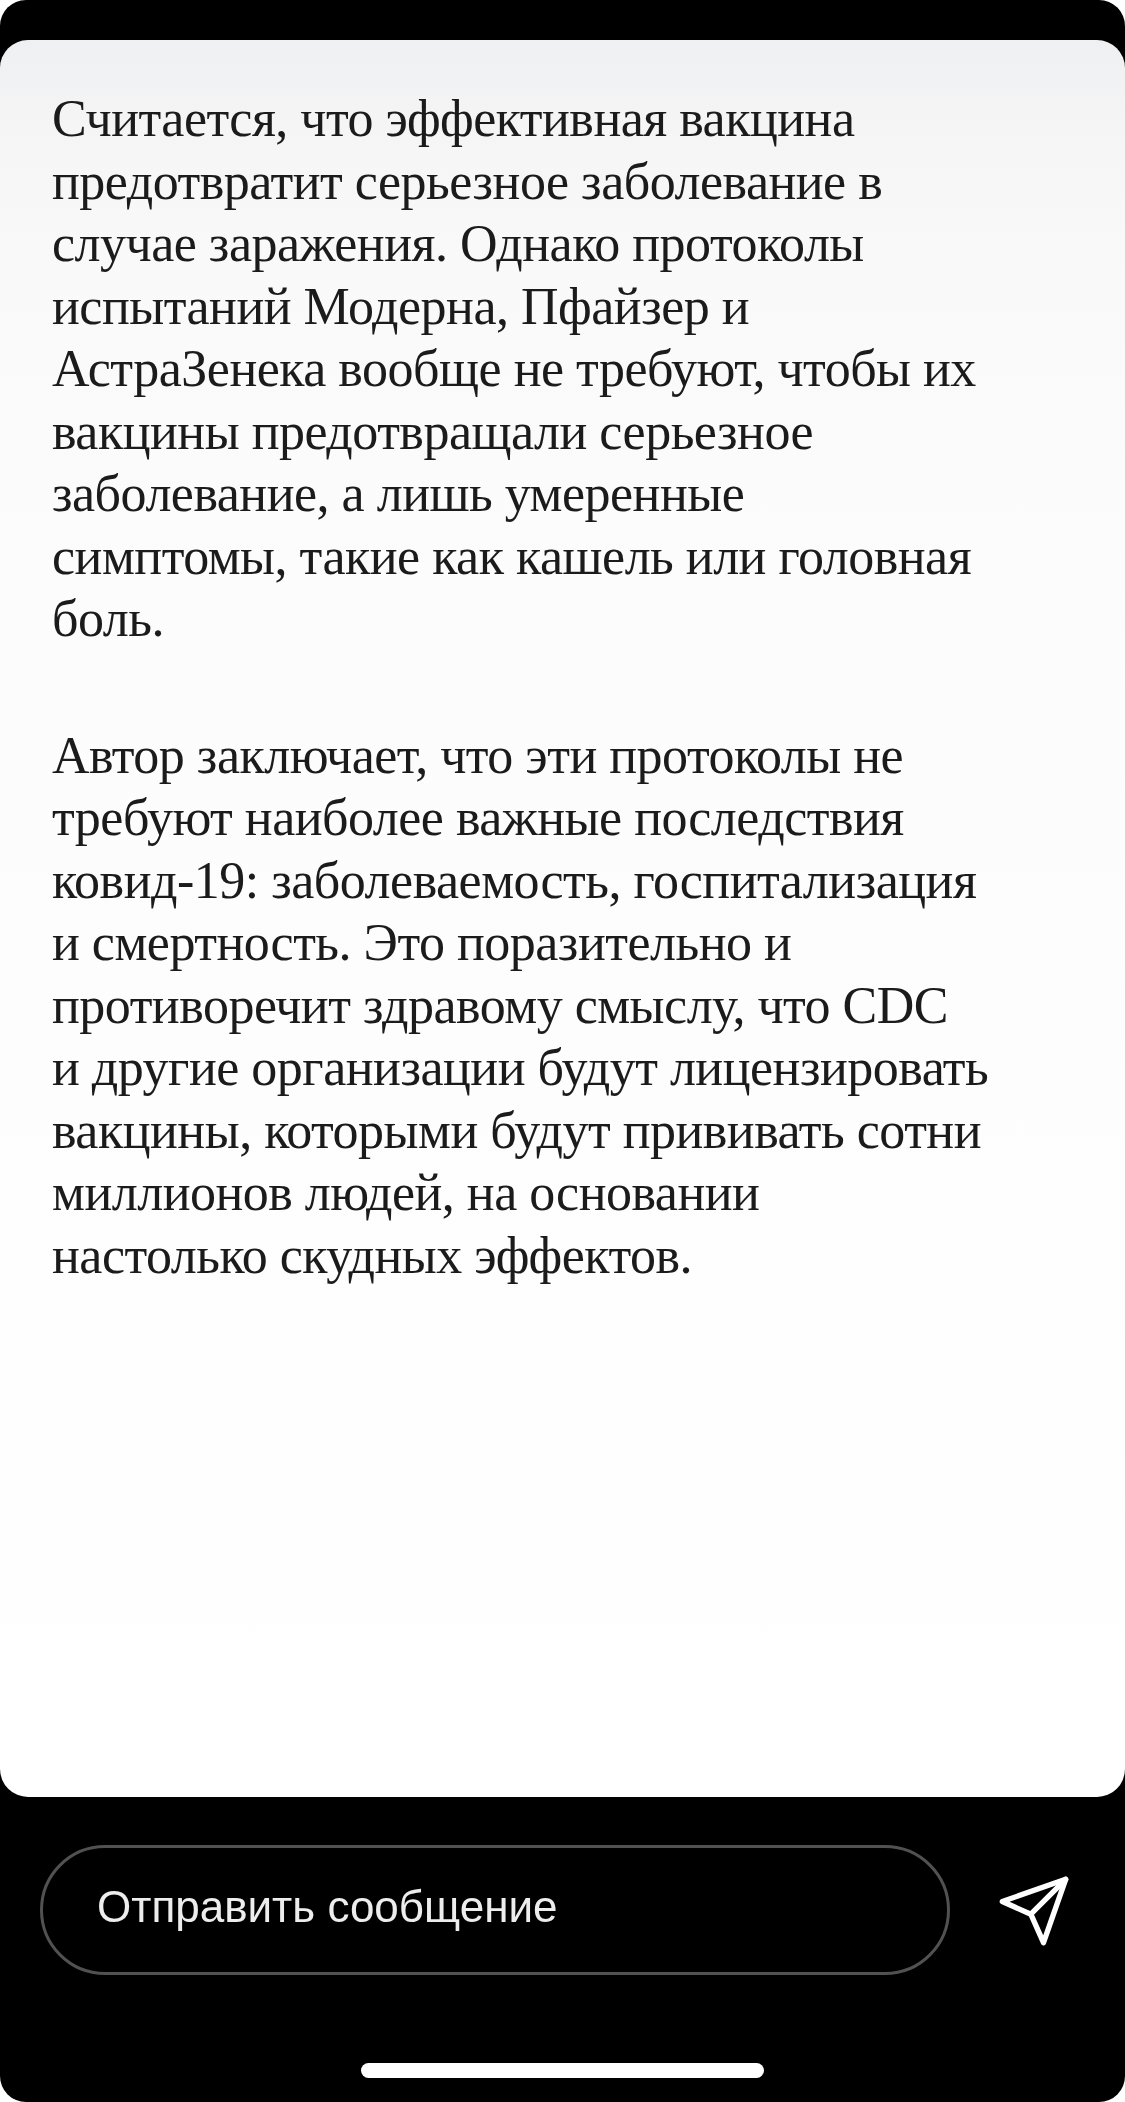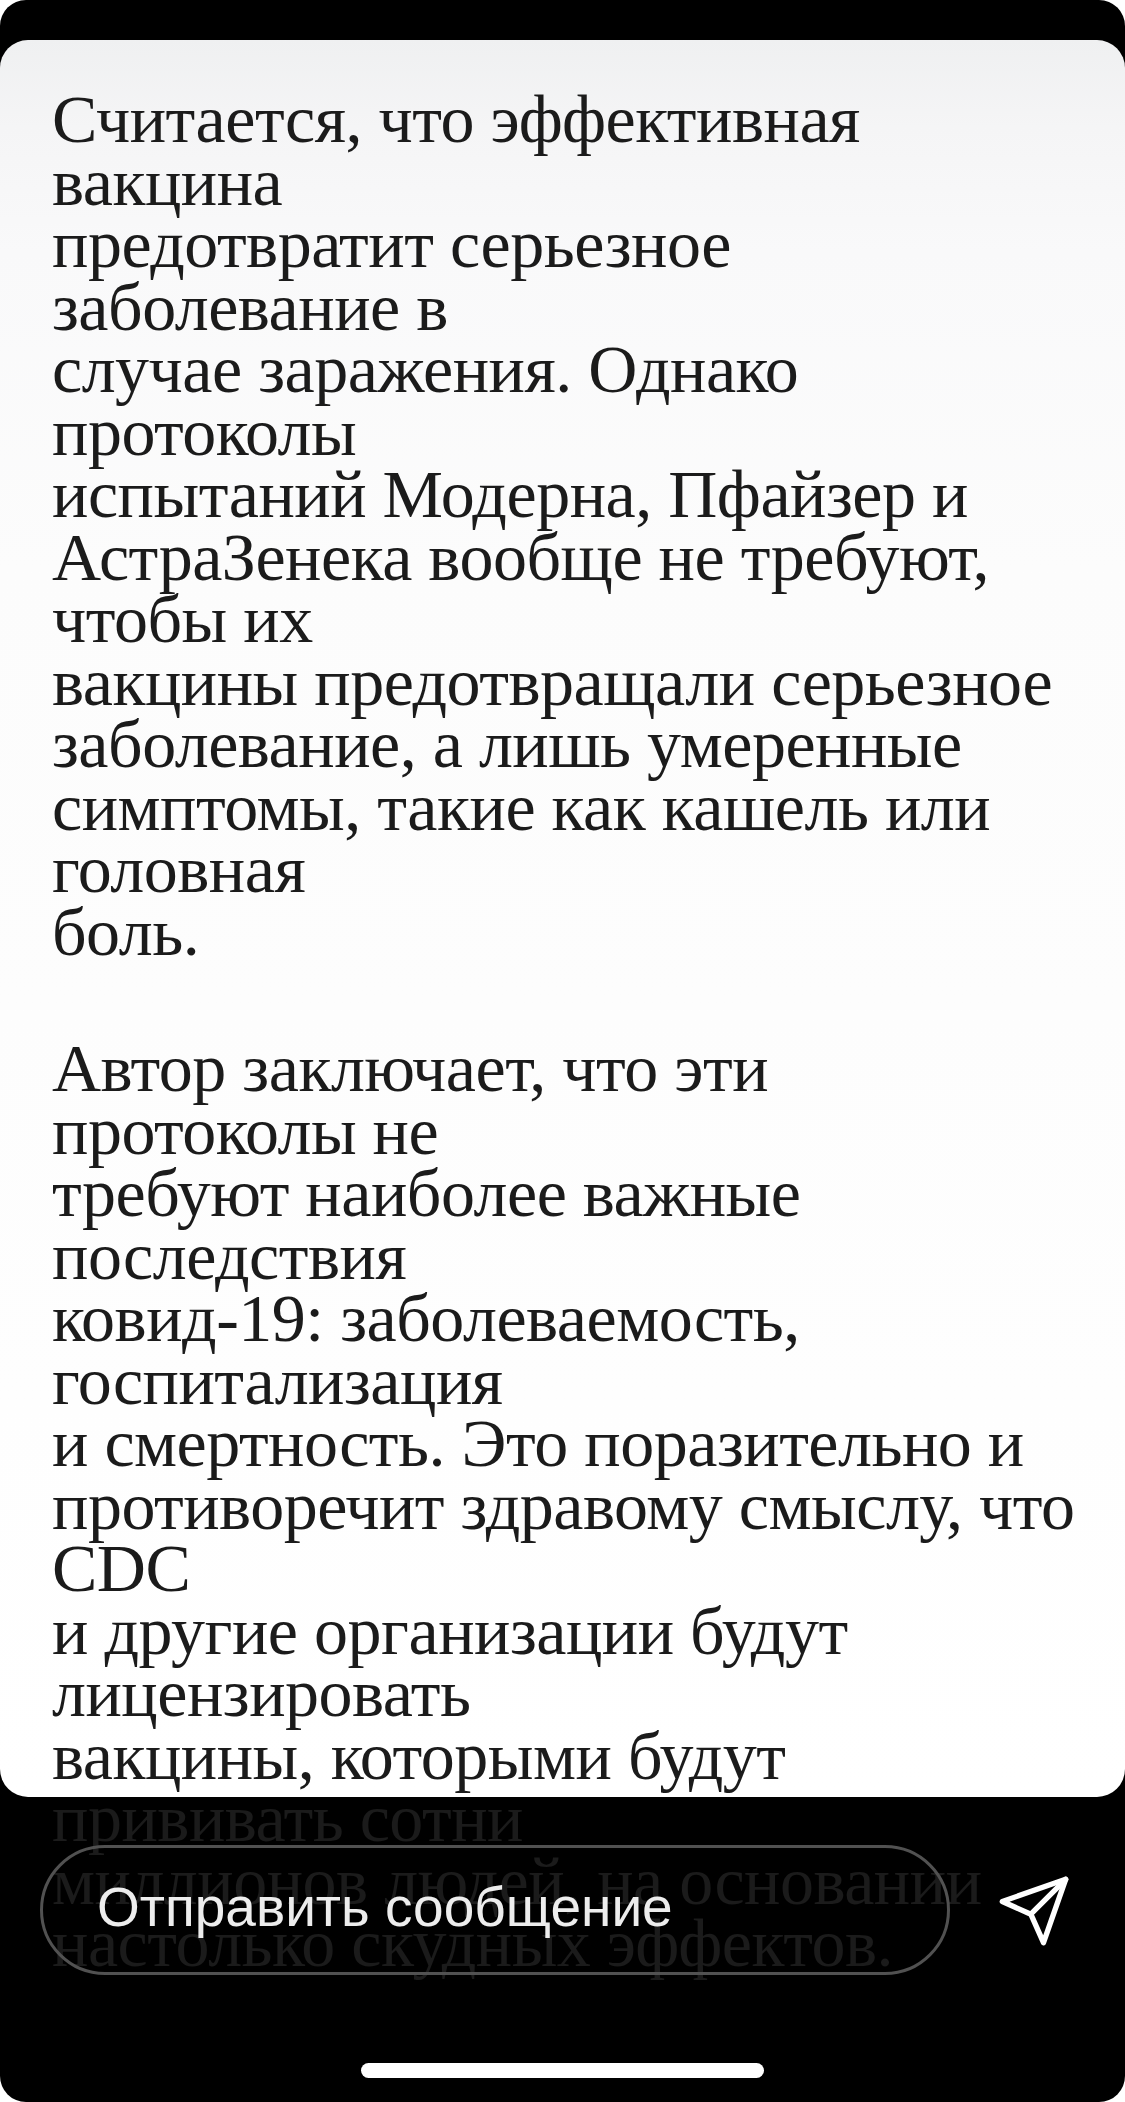--- a/index.html
+++ b/index.html
@@ -40,21 +40,21 @@
       #ffffff 100%);
   }
 
   .story-text {
     padding: 48px 40px 0 52px;
   }
 
   .story-text p {
     margin: 0;
     font-family: "Liberation Serif", "DejaVu Serif", serif;
-    font-size: 68px;
+    font-size: 52px;
     line-height: 62.5px;
     letter-spacing: -0.5px;
     color: #1b1b1b;
     white-space: pre-line;
   }
   .story-text p.p1 { margin-bottom: 74px; }
   .story-text p.p2 { margin-bottom: 60px; }
 
   
   .composer {
@@ -70,21 +70,21 @@
     left: 40px;
     top: 0;
     width: 910px;
     height: 130px;
     box-sizing: border-box;
     background: transparent;
     border: 3px solid #515151;
     border-radius: 65px;
     padding: 0 40px 6px 54px;
     font-family: "Liberation Sans", "DejaVu Sans", sans-serif;
-    font-size: 55px;
+    font-size: 44px;
     color: #f2f2f2;
     outline: none;
   }
   .msg-input::placeholder {
     color: #ededed;
     opacity: 1;
   }
 
   .send-btn {
     position: absolute;

